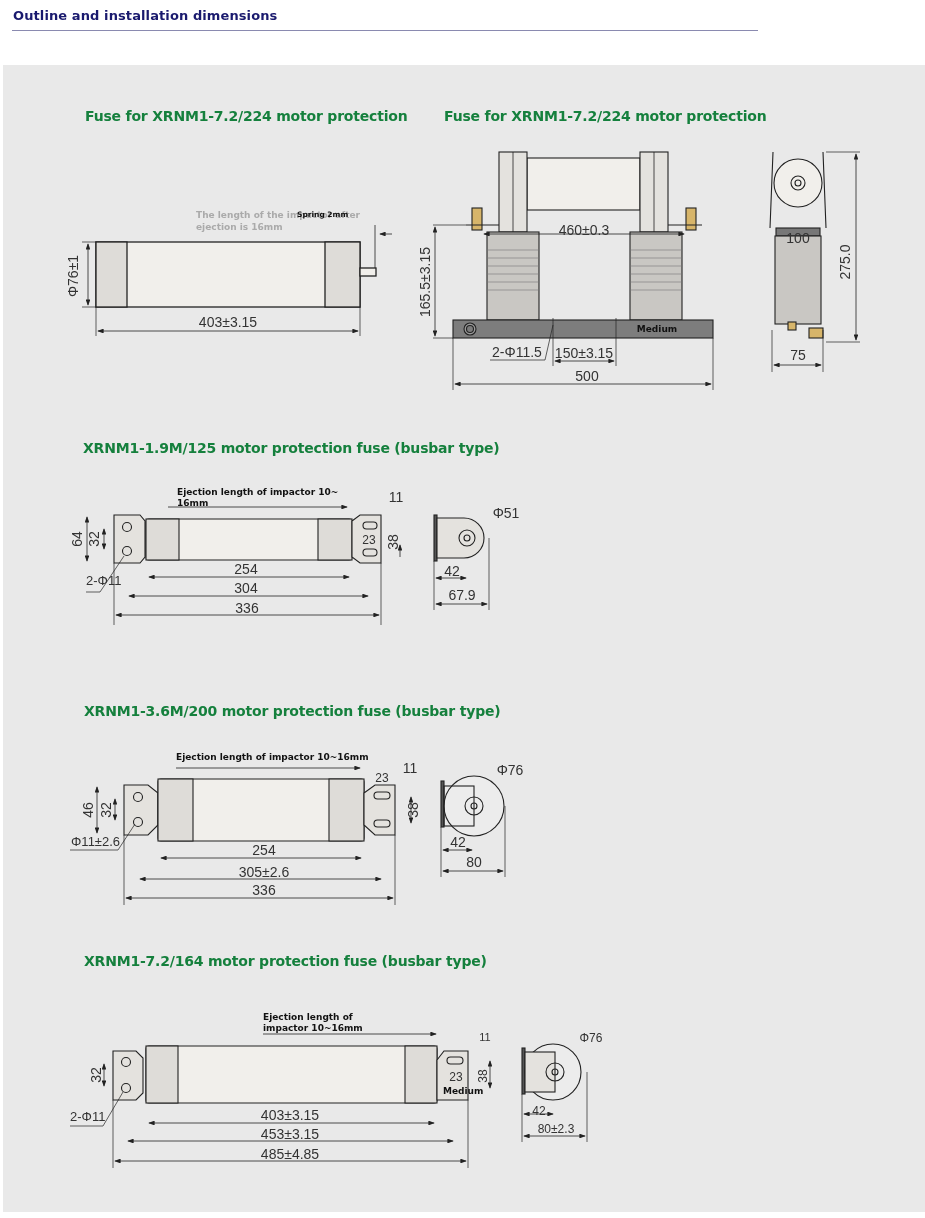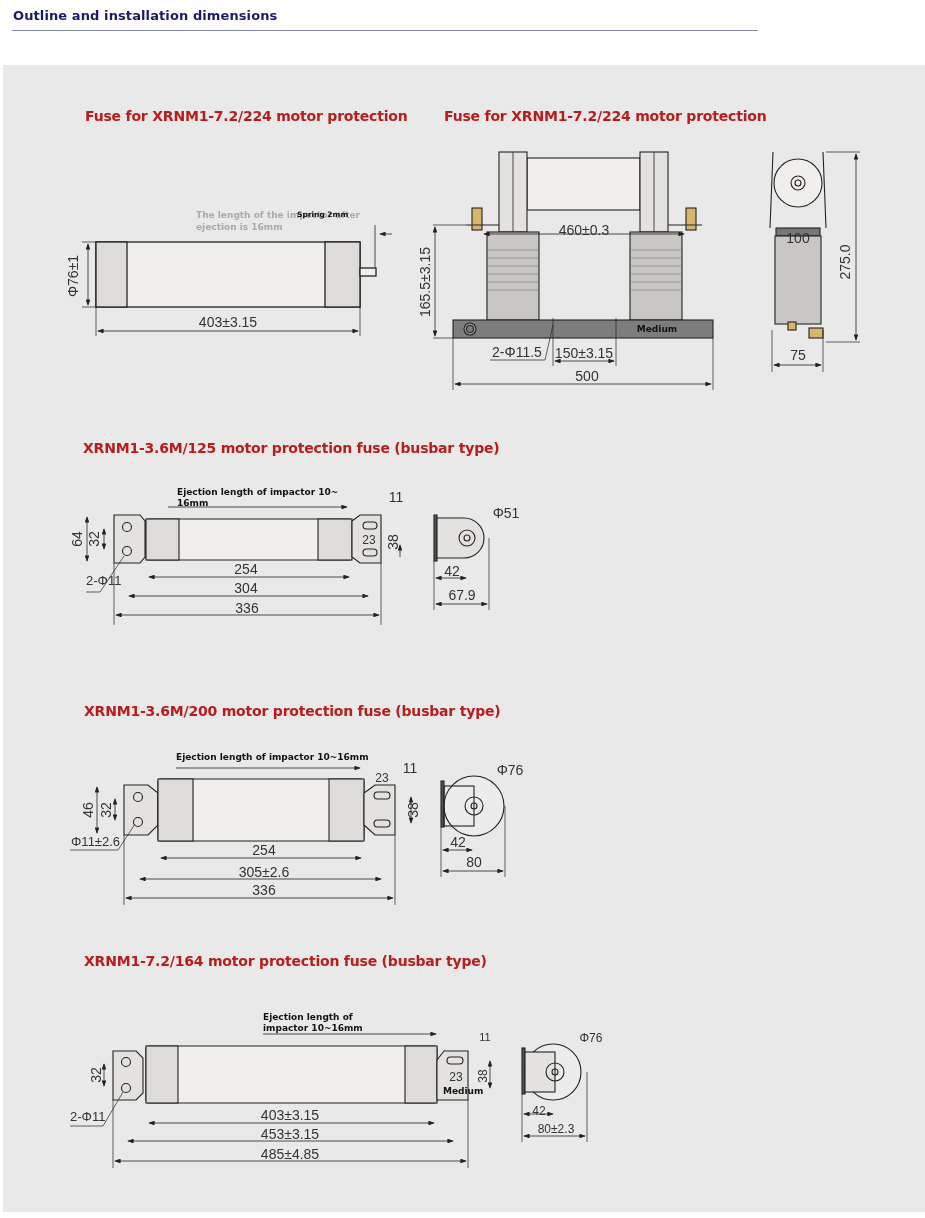--- a/index.html
+++ b/index.html
@@ -11,39 +11,39 @@
     position: absolute; left: 13px; top: 8px; font-size: 13px; font-weight: bold;
     color: #1a1a6e; font-family: "DejaVu Sans", sans-serif; letter-spacing: 0.1px;
   }
   .header-rule {
     position: absolute; left: 12px; top: 30px; width: 746px; height: 1px; background: #8a8ab0;
   }
   .panel {
     position: absolute; left: 3px; top: 65px; width: 922px; height: 1147px; background: #e9e9e9;
   }
   .section-title {
-    position: absolute; font-size: 14px; font-weight: bold; color: #b91c1c;
+    position: absolute; font-size: 14px; font-weight: bold; color: #15803d;
     font-family: "DejaVu Sans", sans-serif; white-space: nowrap; letter-spacing: -0.2px;
   }
   svg.drawing { position: absolute; left: 0; top: 0; overflow: visible; }
   .dim { font-family: "Liberation Sans", sans-serif; font-size: 14px; fill: #333; }
   .note { font-family: "DejaVu Sans", sans-serif; font-size: 9px; font-weight: bold; fill: #111; }
   .note-faint { font-family: "DejaVu Sans", sans-serif; font-size: 9px; font-weight: bold; fill: #aaa; }
 </style>
 </head>
 <body>
 
 <div class="header-title">Outline and installation dimensions</div>
 <div class="header-rule"></div>
 
 <div class="panel"></div>
 
 <div class="section-title" style="left:85px;top:108px;">Fuse for XRNM1-7.2/224 motor protection</div>
 <div class="section-title" style="left:444px;top:108px;">Fuse for XRNM1-7.2/224 motor protection</div>
-<div class="section-title" style="left:83px;top:440px;">XRNM1-3.6M/125 motor protection fuse (busbar type)</div>
+<div class="section-title" style="left:83px;top:440px;">XRNM1-1.9M/125 motor protection fuse (busbar type)</div>
 <div class="section-title" style="left:84px;top:703px;">XRNM1-3.6M/200 motor protection fuse (busbar type)</div>
 <div class="section-title" style="left:84px;top:953px;">XRNM1-7.2/164 motor protection fuse (busbar type)</div>
 
 <svg class="drawing" width="925" height="1218" viewBox="0 0 925 1218">
   <defs>
     <marker id="ar" markerWidth="8" markerHeight="6" refX="7" refY="3" orient="auto-start-reverse">
       <path d="M0,0 L8,3 L0,6 z" fill="#222"></path>
     </marker>
   </defs>
 

